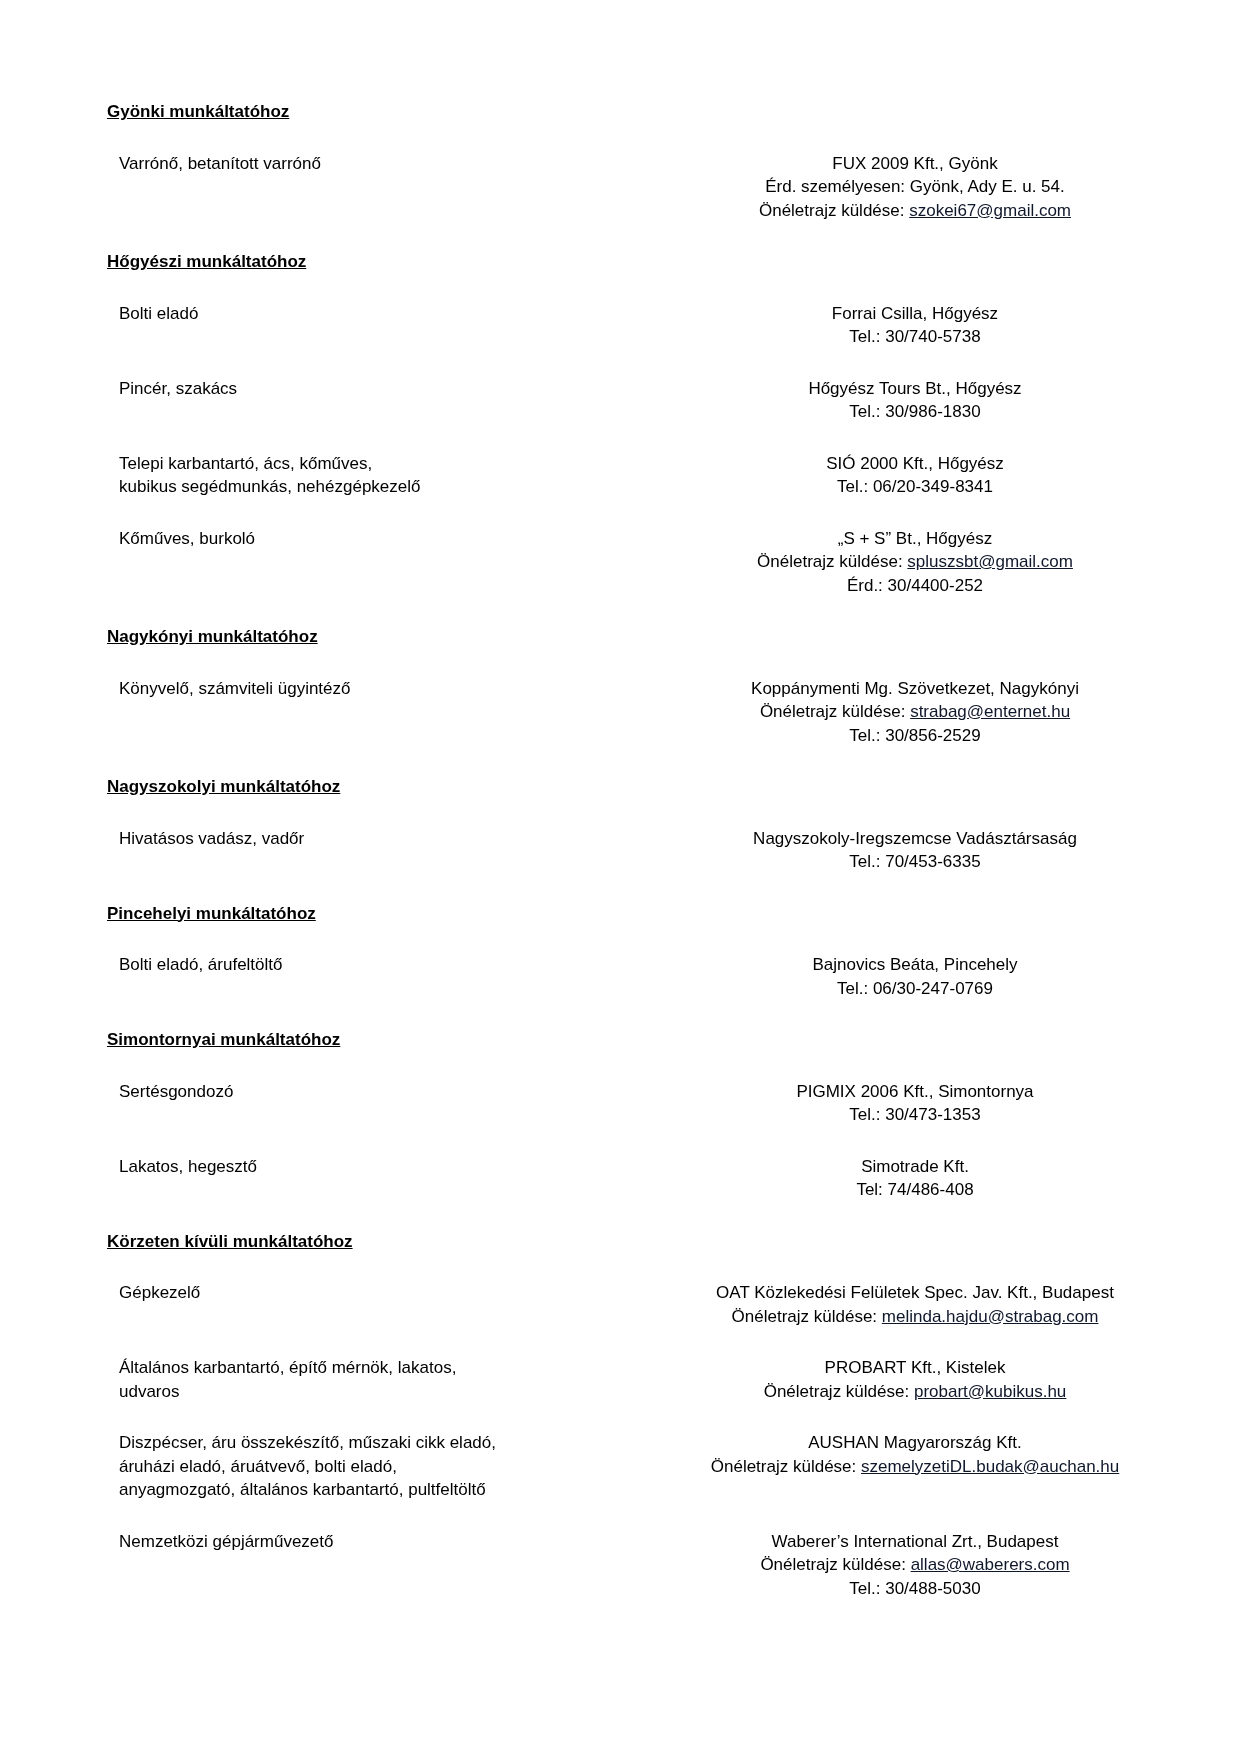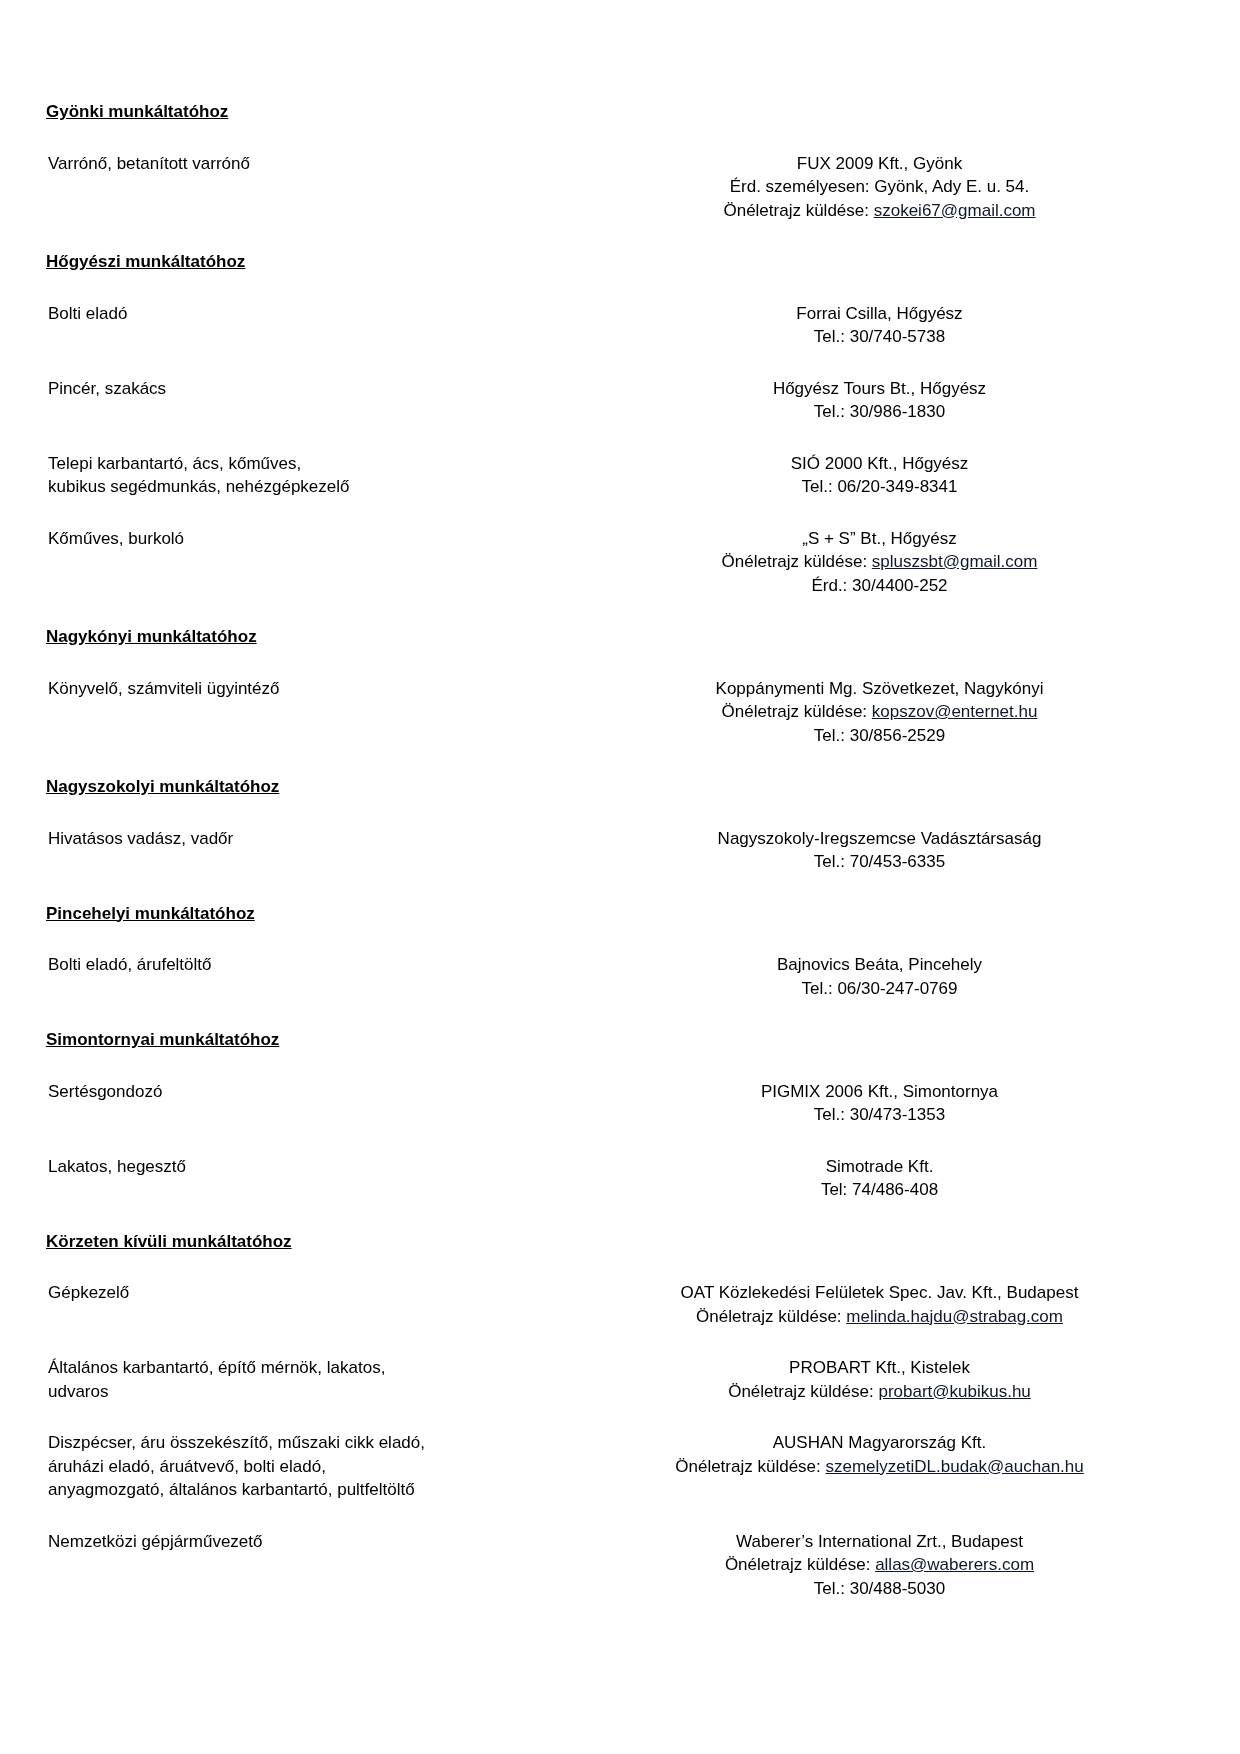--- a/index.html
+++ b/index.html
@@ -3,36 +3,36 @@
 <meta charset="utf-8">
 <style>
   html, body { margin: 0; padding: 0; background: #e8e8e8; }
   .page {
     position: relative;
     width: 1240px;
     height: 1754px;
     margin: 0 auto;
     background: #ffffff;
     box-sizing: border-box;
-    padding: 100px 40px 0 46px;
+    padding: 100px 40px 0 107px;
     font-family: "Liberation Sans", "DejaVu Sans", sans-serif;
     font-size: 17px;
     line-height: 23.5px;
     color: #000000;
     overflow: hidden;
   }
   .heading {
     font-weight: bold;
     text-decoration: underline;
     margin: 0 0 28px 0;
     white-space: nowrap;
   }
   .row {
     display: flex;
-    margin: 0 0 28px 2px;
+    margin: 0 0 28px 12px;
   }
   .col-left { width: 511px; flex: 0 0 511px; }
   .col-right { flex: 1 1 auto; text-align: center; }
   .line { white-space: nowrap; }
   .lnk { color: #0f172a; text-decoration: underline; cursor: pointer; }
 </style>
 </head>
 <body>
 
 <div class="page">
@@ -89,21 +89,21 @@
     </div>
   </div>
 
   <div class="heading">Nagykónyi munkáltatóhoz</div>
   <div class="row">
     <div class="col-left">
       <div class="line">Könyvelő, számviteli ügyintéző</div>
     </div>
     <div class="col-right">
       <div class="line">Koppánymenti Mg. Szövetkezet, Nagykónyi</div>
-      <div class="line"><span>Önéletrajz küldése: </span><a class="lnk">kopszov@enternet.hu</a></div>
+      <div class="line"><span>Önéletrajz küldése: </span><a class="lnk">strabag@enternet.hu</a></div>
       <div class="line">Tel.: 30/856-2529</div>
     </div>
   </div>
 
   <div class="heading">Nagyszokolyi munkáltatóhoz</div>
   <div class="row">
     <div class="col-left">
       <div class="line">Hivatásos vadász, vadőr</div>
     </div>
     <div class="col-right">

